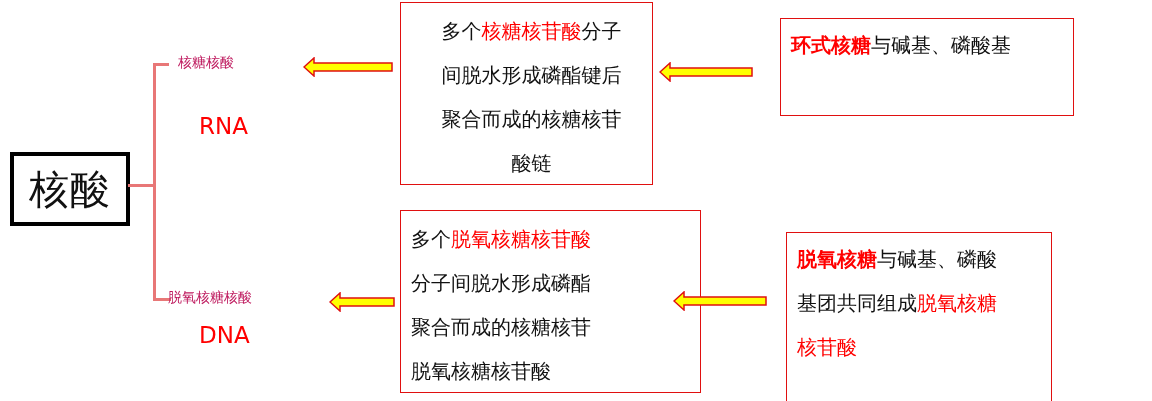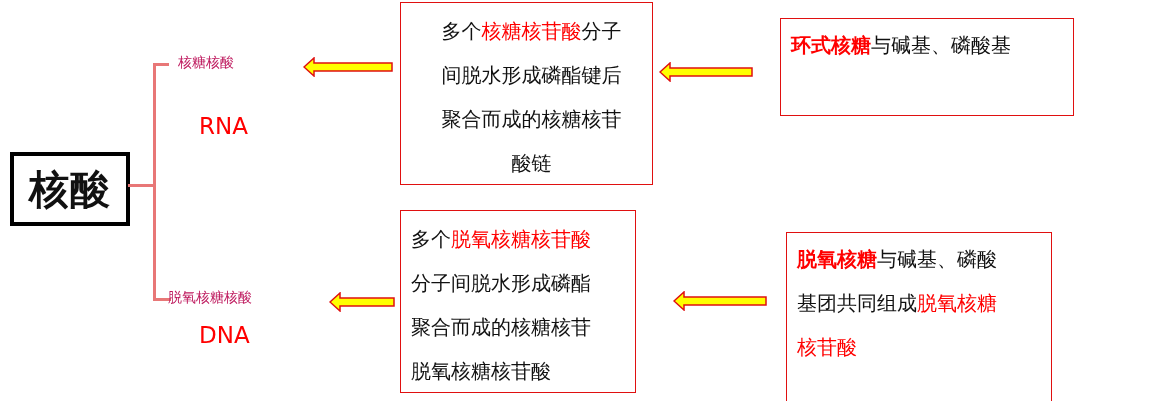--- a/index.html
+++ b/index.html
@@ -1,21 +1,21 @@
 <!DOCTYPE html>
 <html><head>
 <meta charset="utf-8">
 <style>
   html, body { margin:0; padding:0; background:#ffffff; }
   body { width:1152px; height:401px; position:relative; overflow:hidden;
          font-family:"DejaVu Sans", "Liberation Sans", sans-serif; color:#111; }
   .abs { position:absolute; }
   .main-box { left:10px; top:152px; width:112px; height:66px; border:4px solid #000;
               display:flex; align-items:center; justify-content:center;
-              font-size:40px; font-weight:bold; letter-spacing:1px; }
+              font-size:40px; font-weight:normal; letter-spacing:1px; }
   .bracket-v { left:153px; top:64px; width:3px; height:237px; background:#e87777; border-radius:2px; }
   .bracket-top { left:153px; top:63px; width:16px; height:3px; background:#e87777; }
   .bracket-bot { left:153px; top:298px; width:18px; height:3px; background:#e87777; }
   .bracket-mid { left:128px; top:184px; width:27px; height:3px; background:#e87777; }
   .label { font-size:14px; color:#be185d; white-space:nowrap; }
   .abbr { font-size:23px; color:#ff0000; }
   .box { border:1.5px solid #e01010; background:#fff; font-size:20px; line-height:44px; padding:6px 0 0 10px; box-sizing:border-box; }
   .red { color:#ff0000; }
   .bold { font-weight:bold; }
   svg.arrow { position:absolute; }
@@ -54,21 +54,21 @@
   <div><span class="red bold">环式核糖</span><span>与碱基、磷酸基</span></div>
 </div>
 
 <div class="abs label" style="left:168px; top:289px;font-family:Liberation Mono, monospace;">脱氧核糖核酸</div>
 <div class="abs abbr" style="left:199px; top:322px;">DNA</div>
 
 <svg class="arrow" style="left:329px; top:292px;" width="66" height="20" viewBox="0 0 66 20">
   <polygon points="1,10 11,1 11,6 65,6 65,14 11,14 11,19" fill="#ffff00" stroke="#e01010" stroke-width="1.5"></polygon>
 </svg>
 
-<div class="abs box" style="left:400px; top:210px; width:236px; height:183px;">
+<div class="abs box" style="left:400px; top:210px; width:301px; height:183px;">
   <div><span>多个</span><span class="red">脱氧核糖核苷酸</span></div>
   <div>分子间脱水形成磷酯</div>
   <div>聚合而成的核糖核苷</div>
   <div>脱氧核糖核苷酸</div>
 </div>
 
 <svg class="arrow" style="left:673px; top:291px;" width="94" height="20" viewBox="0 0 94 20">
   <polygon points="1,10 11,1 11,6 93,6 93,14 11,14 11,19" fill="#ffff00" stroke="#e01010" stroke-width="1.5"></polygon>
 </svg>
 

